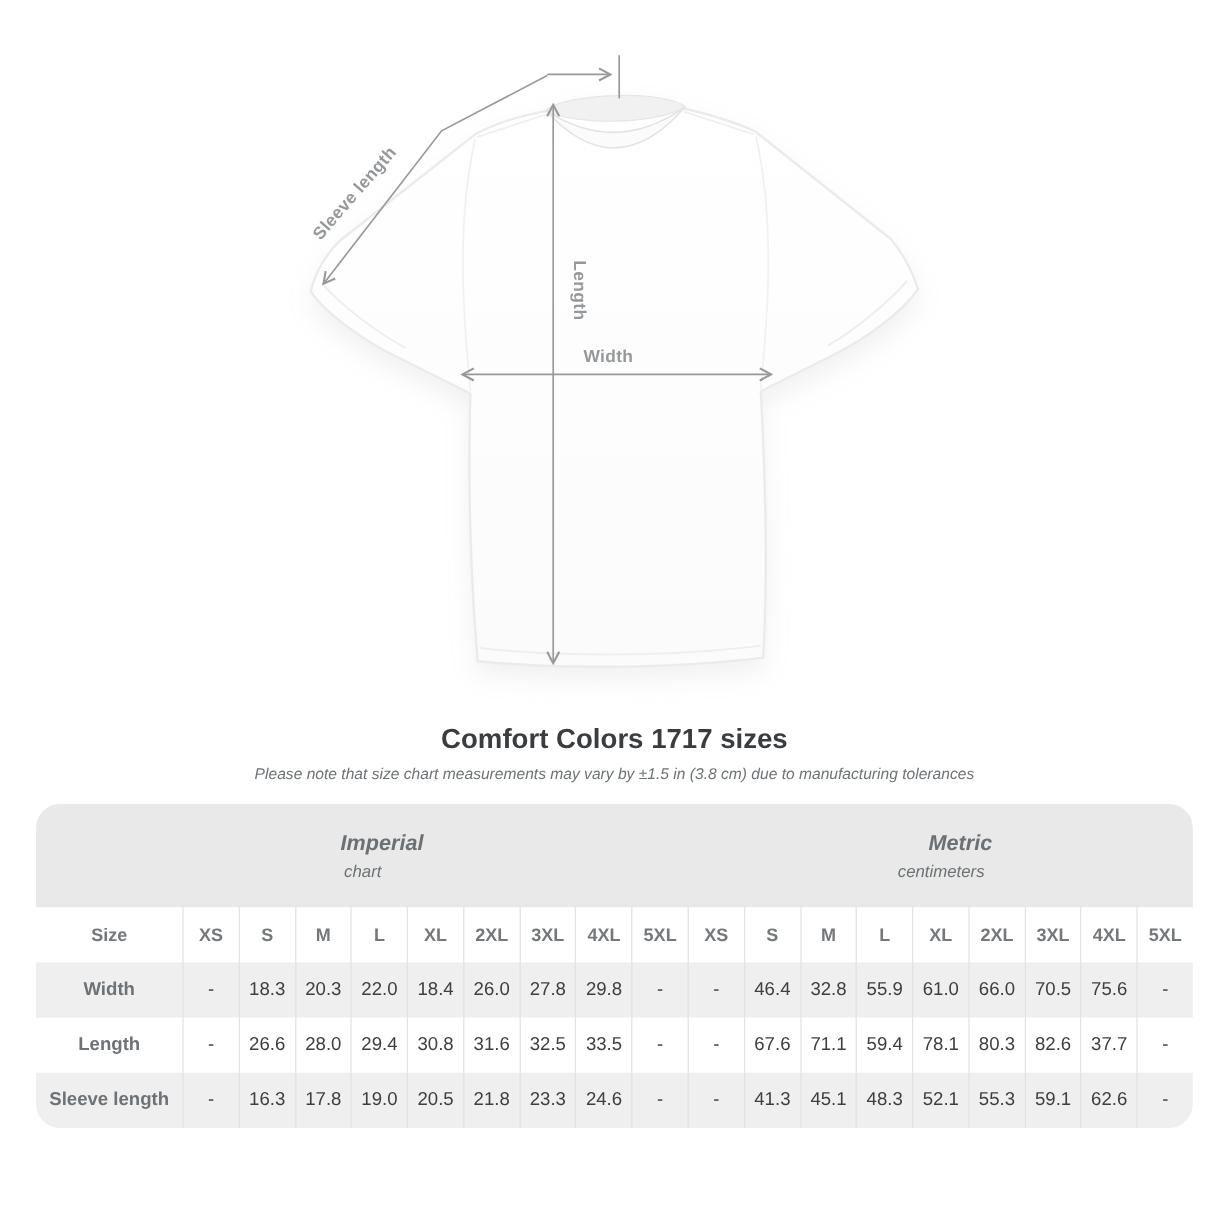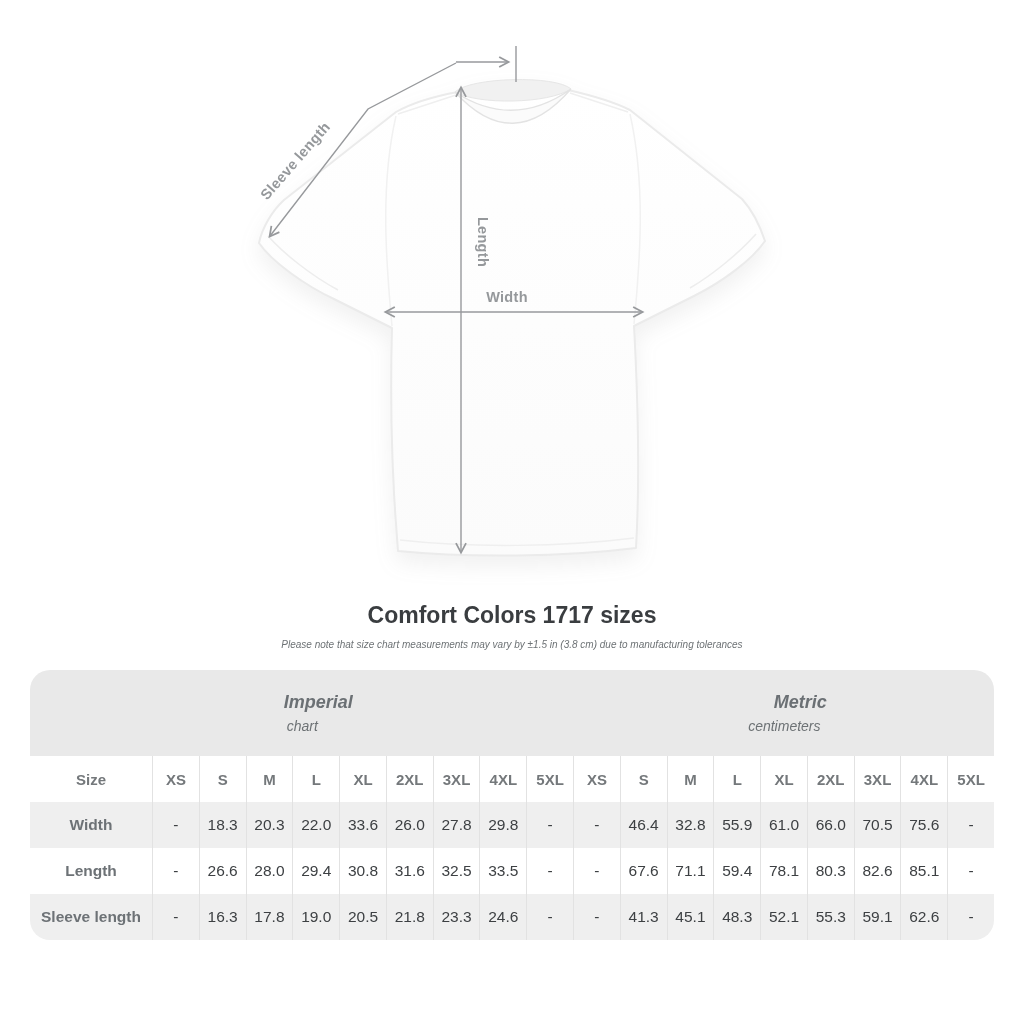--- a/index.html
+++ b/index.html
@@ -9,21 +9,21 @@
 
   
   .diagram { display:block; width:1024px; height:585px; }
   .shirt { filter:drop-shadow(0 10px 10px rgba(120,120,120,0.10)); }
   .ann-text { fill:#95989b; font-size:14.5px; font-weight:bold; letter-spacing:.3px; }
 
   
   .page-title { margin-top:16px; text-align:center; font-size:23px; font-weight:bold;
                 color:#3a3d40; line-height:28px; }
   .page-subtitle { margin-top:5px; text-align:center; font-style:italic;
-                   font-size:10px; color:#6d7275; line-height:22px; }
+                   font-size:13px; color:#6d7275; line-height:22px; }
 
   
   .size-table { margin:14px 30px 0 30px; width:964px; }
   .unit-band { display:flex; background:#e9e9e9; border-radius:20px 20px 0 0; height:86px; }
   .unit-group { display:flex; flex-direction:column; justify-content:center; align-items:center; }
   .unit-group.imperial { width:56.5%; }
   .unit-group.metric   { width:43.5%; }
   .unit-name { font-size:18px; font-weight:bold; font-style:italic; color:#6b7074;margin-left:32px; }
   .unit-sub  { font-size:14px; font-style:italic; color:#6d7275; margin-top:5px; }
 
@@ -134,21 +134,21 @@
       <div class="cell szh">4XL</div>
       <div class="cell szh">5XL</div>
     </div>
 
     <div class="trow stripe">
       <div class="cell rlabel">Width</div>
       <div class="cell">-</div>
       <div class="cell">18.3</div>
       <div class="cell">20.3</div>
       <div class="cell">22.0</div>
-      <div class="cell">33.6</div>
+      <div class="cell">18.4</div>
       <div class="cell">26.0</div>
       <div class="cell">27.8</div>
       <div class="cell">29.8</div>
       <div class="cell">-</div>
       <div class="cell">-</div>
       <div class="cell">46.4</div>
       <div class="cell">32.8</div>
       <div class="cell">55.9</div>
       <div class="cell">61.0</div>
       <div class="cell">66.0</div>
@@ -168,21 +168,21 @@
       <div class="cell">32.5</div>
       <div class="cell">33.5</div>
       <div class="cell">-</div>
       <div class="cell">-</div>
       <div class="cell">67.6</div>
       <div class="cell">71.1</div>
       <div class="cell">59.4</div>
       <div class="cell">78.1</div>
       <div class="cell">80.3</div>
       <div class="cell">82.6</div>
-      <div class="cell">85.1</div>
+      <div class="cell">37.7</div>
       <div class="cell">-</div>
     </div>
 
     <div class="trow stripe last">
       <div class="cell rlabel">Sleeve length</div>
       <div class="cell">-</div>
       <div class="cell">16.3</div>
       <div class="cell">17.8</div>
       <div class="cell">19.0</div>
       <div class="cell">20.5</div>

